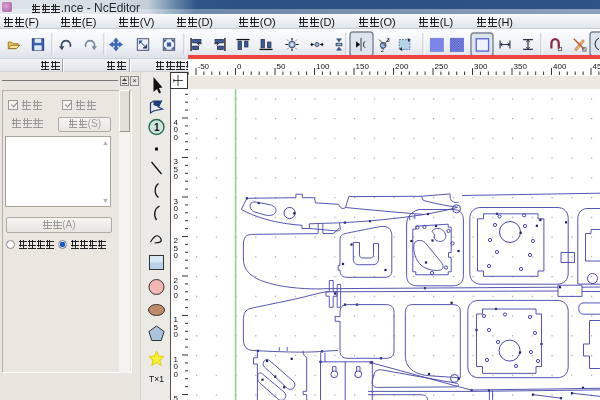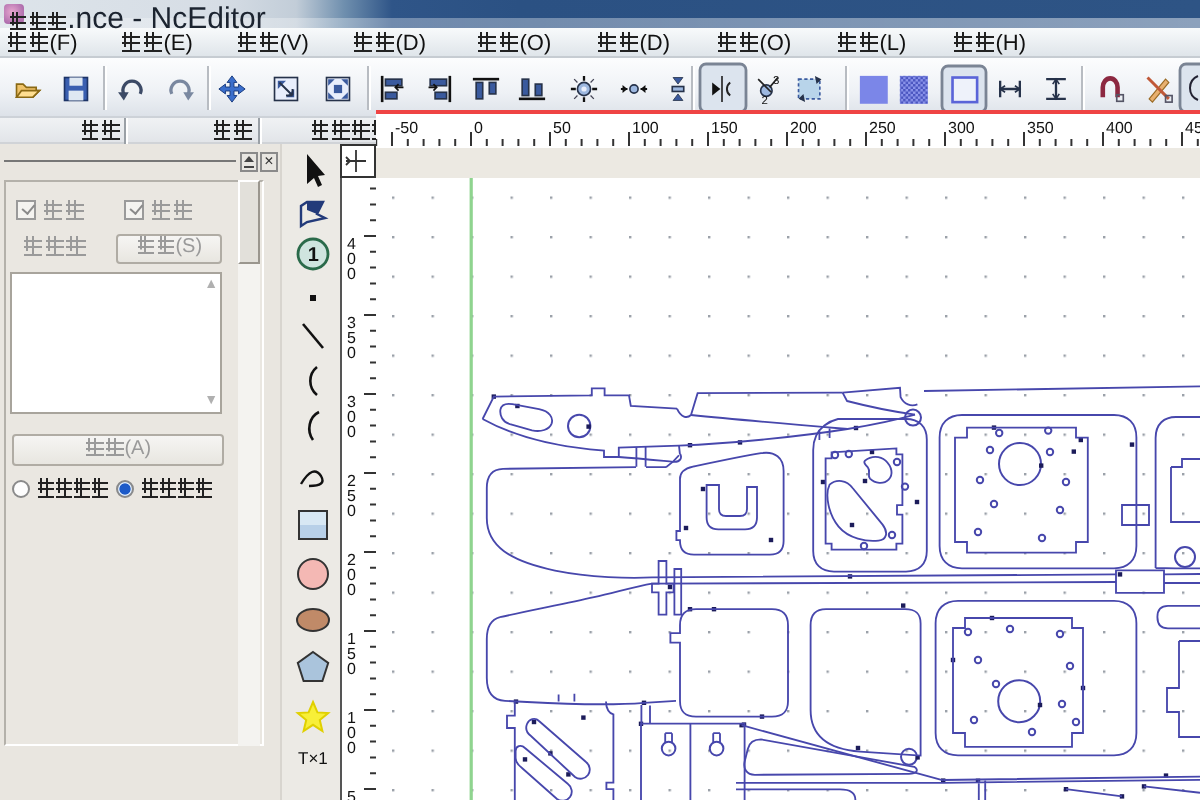--- a/index.html
+++ b/index.html
@@ -4,34 +4,34 @@
 html,body{width:600px;height:400px;overflow:hidden;font-family:"Liberation Sans",sans-serif;background:#ece9e2}
 .abs{position:absolute}
 
 .c{display:inline-block;width:9.5px;height:10px;margin:0 .7px;vertical-align:-1px;
 background:linear-gradient(#222,#222) 50% 0/1px 100% no-repeat,linear-gradient(#222,#222) 0 20%/100% 1px no-repeat,linear-gradient(#222,#222) 0 60%/100% 1px no-repeat,linear-gradient(#222,#222) 0 100%/100% 1px no-repeat,linear-gradient(#222,#222) 15% 0/1px 75% no-repeat}
 .cg .c,.c.g{background:linear-gradient(#9a9a9a,#9a9a9a) 50% 0/1px 100% no-repeat,linear-gradient(#9a9a9a,#9a9a9a) 0 20%/100% 1px no-repeat,linear-gradient(#9a9a9a,#9a9a9a) 0 60%/100% 1px no-repeat,linear-gradient(#9a9a9a,#9a9a9a) 0 100%/100% 1px no-repeat,linear-gradient(#9a9a9a,#9a9a9a) 15% 0/1px 75% no-repeat}
 .cs{width:8.5px;height:9px}
 #title{left:0;top:0;width:600px;height:14px;background:linear-gradient(90deg,#dde4ea 0,#d6dde5 110px,#c2cdd8 148px,#6f8fae 172px,#2f5588 196px,#2b5183 260px,#2e5485 600px)}
 #title:after{content:"";position:absolute;left:0;top:9px;width:600px;height:5px;background:linear-gradient(90deg,rgba(255,255,255,.25),rgba(255,255,255,.45))}
 #ticon{left:2px;top:2px;width:10px;height:10px;background:radial-gradient(circle at 40% 40%,#e8a7d0,#b06fae 70%);border-radius:2px}
-#ttext{left:4px;top:1px;font-size:15px;color:#1c2430;z-index:3}
+#ttext{left:31px;top:1px;font-size:12px;color:#1c2430;z-index:3}
 #ttext .c{width:8.5px;height:9px}
 #menu{left:0;top:14px;width:600px;height:15px;background:linear-gradient(#f8fafb,#dfe5ea);border-bottom:1px solid #c6ccd2;font-size:11px;color:#111}
 .mi{position:absolute;top:2px;font-size:11px}
 #tbar{left:0;top:29px;width:600px;height:30px;background:linear-gradient(#fcfdfe 0,#eef1f5 60%,#dde2e9 100%);border-bottom:1px solid #cdd2d8}
 #row2{left:0;top:59px;width:600px;height:13px;background:linear-gradient(#f0f2f4,#e2e5e9);border-bottom:1px solid #d0d3d7;font-size:10px;color:#222}
 .r2t{position:absolute;top:1px}
 .r2t .c{width:8.8px;height:9.5px}
 .vsep{position:absolute;top:0;width:2px;height:13px;border-left:1px solid #9aa0a6;border-right:1px solid #fff}
 #lp{left:0;top:72px;width:140px;height:328px;background:#e9e6e0}
 #tc{left:140px;top:72px;width:30px;height:328px;background:#eceae5;border-left:1px solid #d8d5cf}
 #corner{left:170px;top:72px;width:18px;height:17px;background:#fff;border:1px solid #333}
 #vr{left:170px;top:89px;width:18px;height:311px;background:#fff;border-left:1px solid #555;border-right:1px solid #222}
-#hr{left:188px;top:55px;width:412px;height:17px;background:#fff;border-top:2px solid #ef4444;border-bottom:1px solid #222}
+#hr{left:188px;top:55px;width:412px;height:17px;background:#fff;border-top:4px solid #ef4444;border-bottom:1px solid #222}
 #cv{left:188px;top:89px;width:412px;height:311px;background:#fff}
 
 .pline{position:absolute;left:2px;top:8px;width:116px;height:0;border-top:1px solid #777}
 .pbtn{position:absolute;top:4px;width:9px;height:10px;border:1px solid #8a8a8a;background:#e8e6e1;font-size:8px;line-height:8px;text-align:center;color:#333}
 #pbox{position:absolute;left:2px;top:18px;width:130px;height:283px;border:1px solid #fff;border-top-color:#b4b1aa;border-left-color:#b4b1aa;background:#eae7e1}
 .cb{position:absolute;width:10px;height:10px;background:#f4f3f0;border:1px solid #9a9a9a}
 .cb:after{content:"";position:absolute;left:1.5px;top:1px;width:5px;height:2.5px;border-left:1.8px solid #8a8a8a;border-bottom:1.8px solid #8a8a8a;transform:rotate(-50deg)}
 .lbl{position:absolute;font-size:10px;color:#444}
 #setbtn{position:absolute;left:58px;top:45px;width:53px;height:15px;border:1px solid #b0aca4;border-radius:2px;background:linear-gradient(#f6f5f3,#e8e6e0);text-align:center;line-height:12px;font-size:10px;color:#9a9a9a}
 #listbox{position:absolute;left:5px;top:64px;width:106px;height:71px;background:#fff;border:1px solid #a8a49c}

